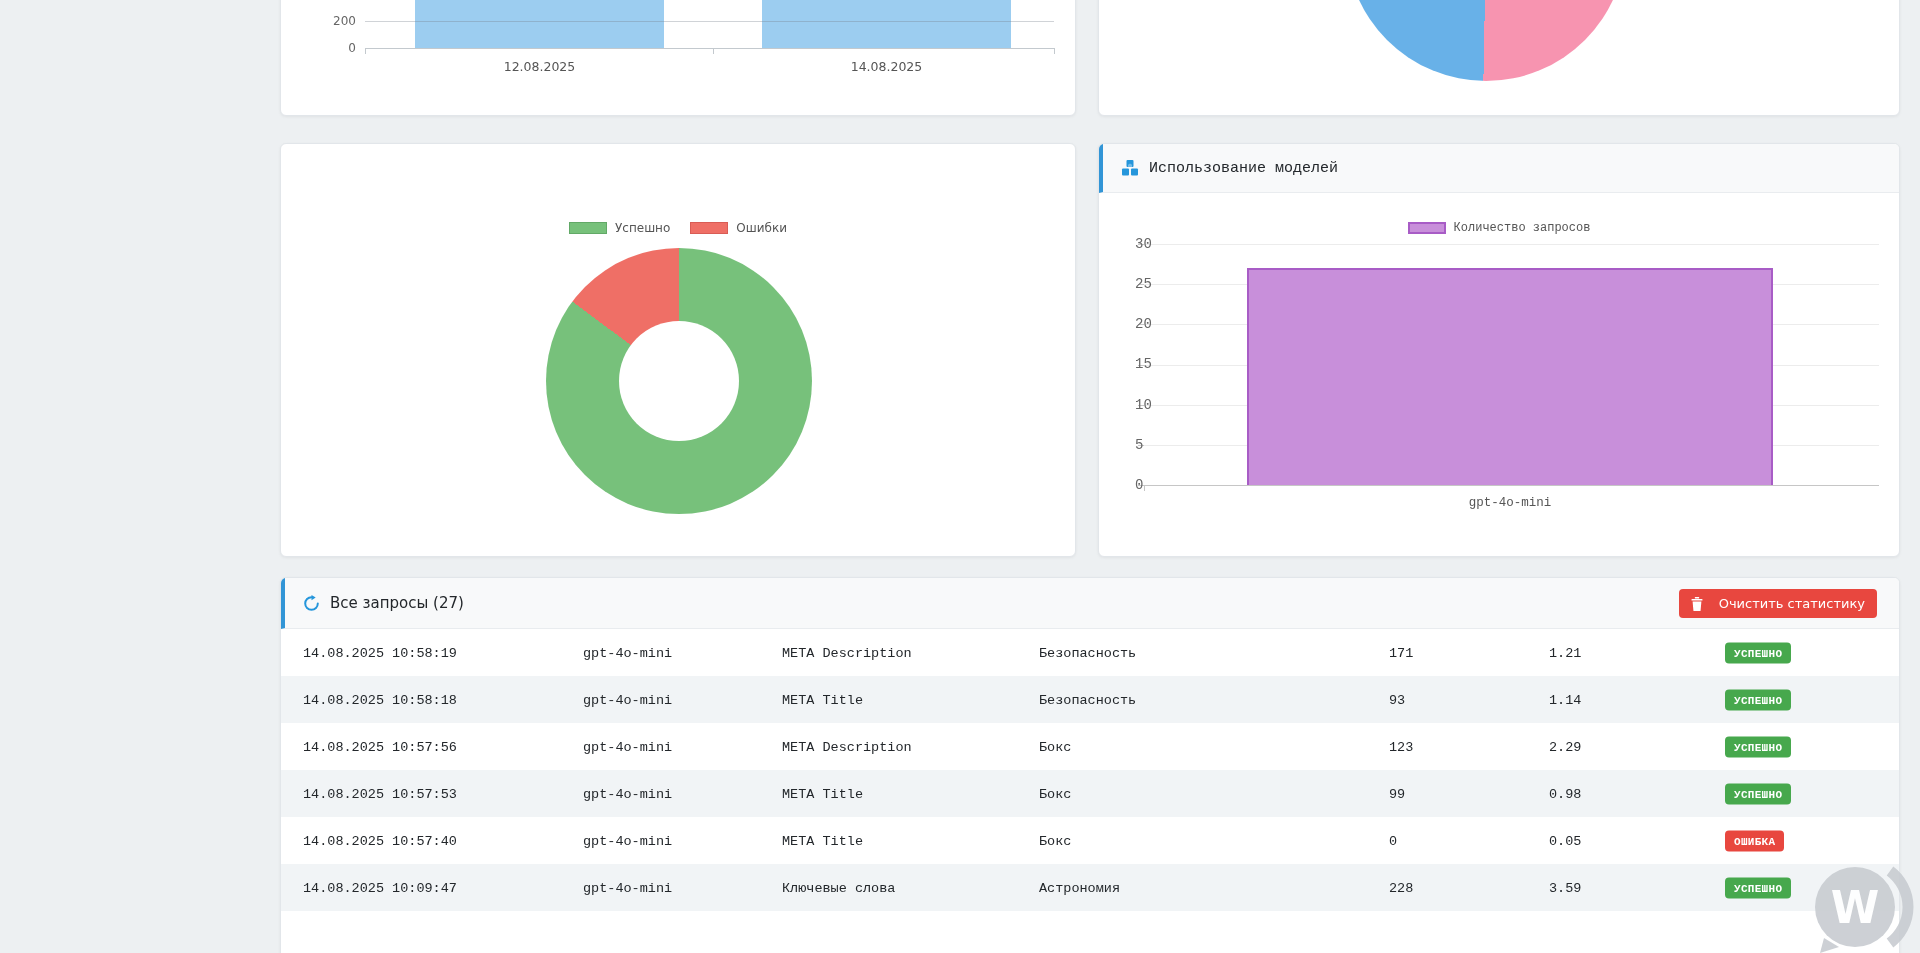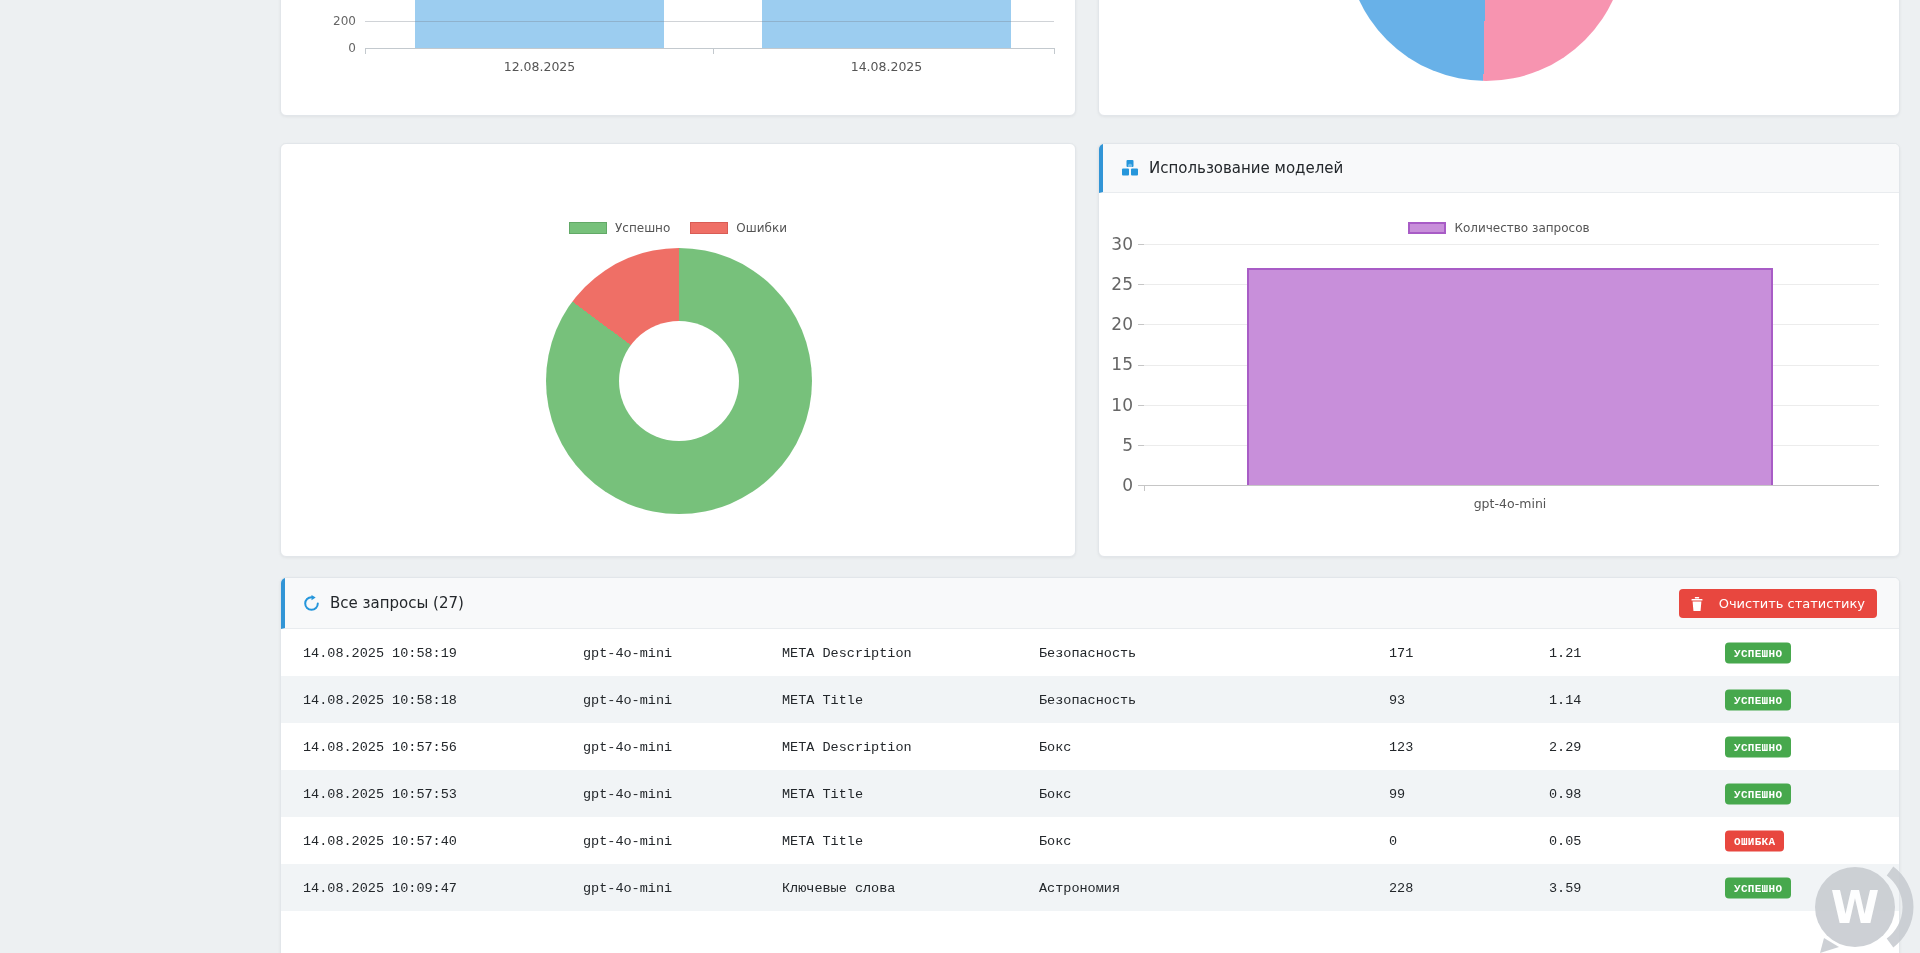--- a/index.html
+++ b/index.html
@@ -52,27 +52,27 @@
   .legend-item { display:flex; align-items:center; gap:8px; cursor:pointer; }
   .legend-swatch { width:38px; height:12px; }
   .legend-label { font-size:12px; color:#555; }
   .sw-green { background:#77c17b; border:1px solid #62a967; }
   .sw-red   { background:#ef6f66; border:1px solid #d95c55; }
   .sw-purple{ background:#c88fda; border:2px solid #a85cc6; }
   #card-statuses .donut { position:absolute; left:265px; top:104px; width:266px; height:266px; border-radius:50%; }
   #card-statuses .donut .hole { position:absolute; inset:73px; background:#fff; border-radius:50%; }
 
   
-  #card-models { left:1098px; top:143px; width:802px; height:414px; }
+  #card-models { left:1098px; top:143px; width:802px; height:414px;font-family:Liberation Mono, monospace; }
   #card-models .gline { position:absolute; left:45px; width:735px; height:1px; background:#ececec; }
   #card-models .gline.g0 { background:#c6c6c6; }
   #card-models .g30{top:100px} #card-models .g25{top:140px} #card-models .g20{top:180px}
   #card-models .g15{top:221px} #card-models .g10{top:261px} #card-models .g5{top:301px} #card-models .g0{top:341px}
   #card-models .htick { position:absolute; left:39px; width:6px; height:1px; background:#c6c6c6; }
-  #card-models .ylab { position:absolute; left:0; width:34px; text-align:right; font-size:17px; color:#666; line-height:16px; }
+  #card-models .ylab { position:absolute; left:0; width:34px; font-size:14px; color:#666; line-height:16px;padding-left:36px; }
   #card-models .y30{top:92px} #card-models .y25{top:132px} #card-models .y20{top:172px}
   #card-models .y15{top:212px} #card-models .y10{top:253px} #card-models .y5{top:293px} #card-models .y0{top:333px}
   #card-models .vaxis { position:absolute; left:45px; top:341px; width:1px; height:6px; background:#c6c6c6; }
   #card-models .mbar { position:absolute; left:148px; width:526px; background:#c88fda; border:2px solid #a85cc6; border-bottom:none; }
   #card-models .xlab { position:absolute; top:352px; left:148px; width:526px; text-align:center; font-size:12.5px; color:#555; }
 
   
   #card-requests { left:280px; top:577px; width:1620px; height:420px; }
   #card-requests .card-header { height:51px; position:relative; }
   .clear-btn {

